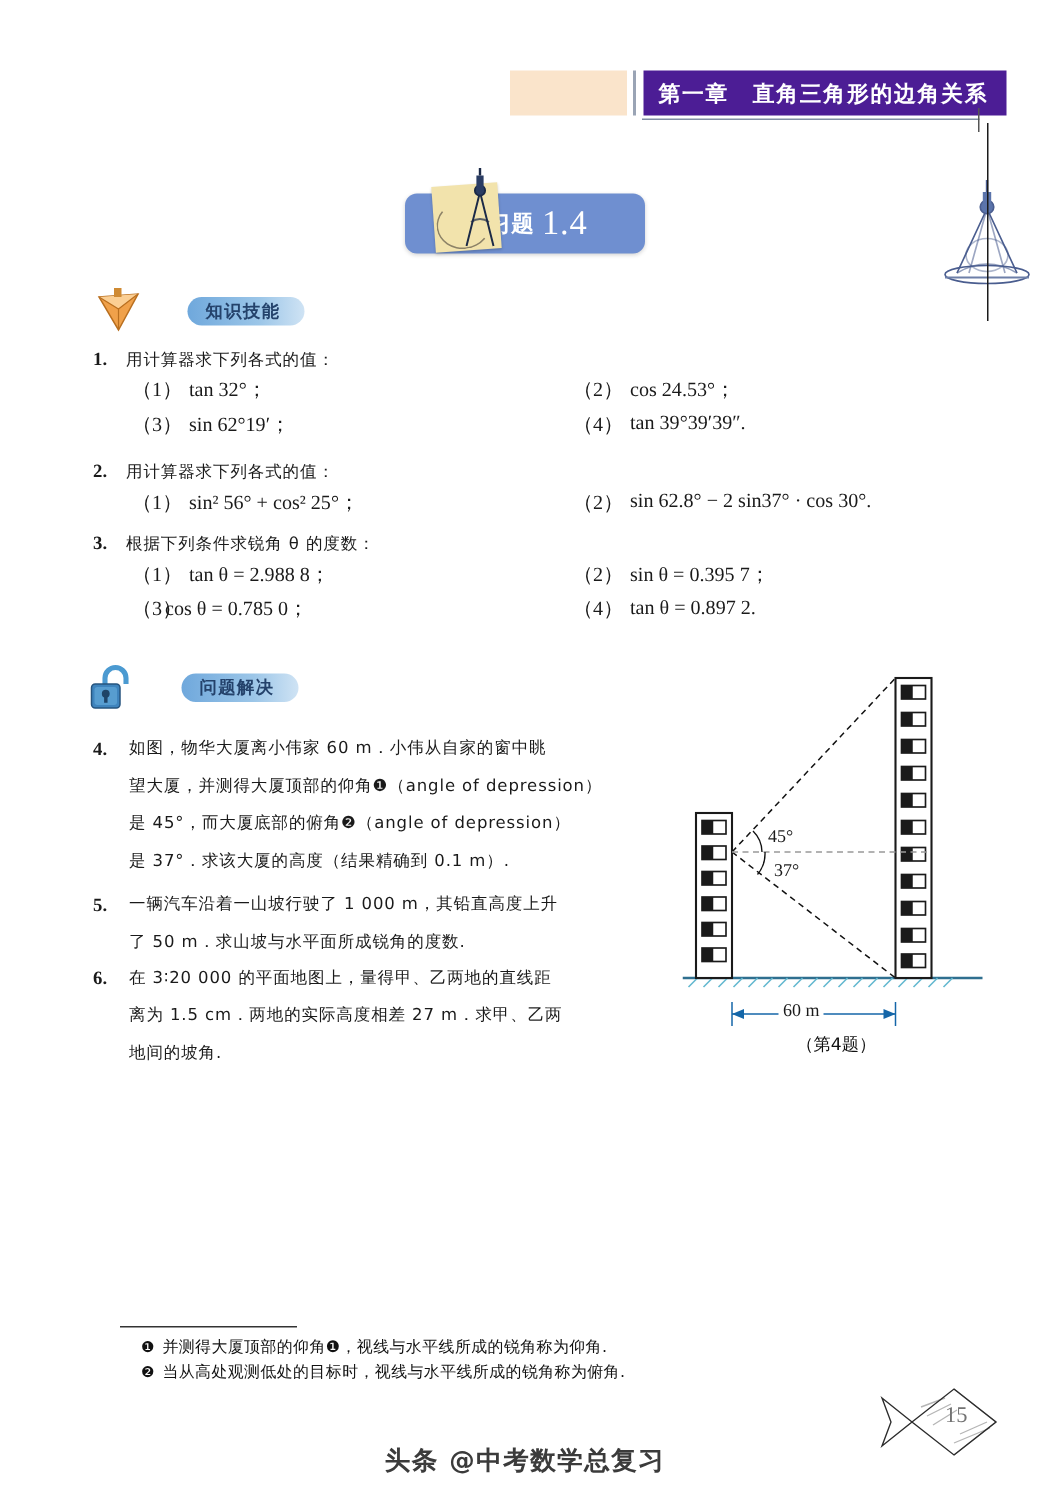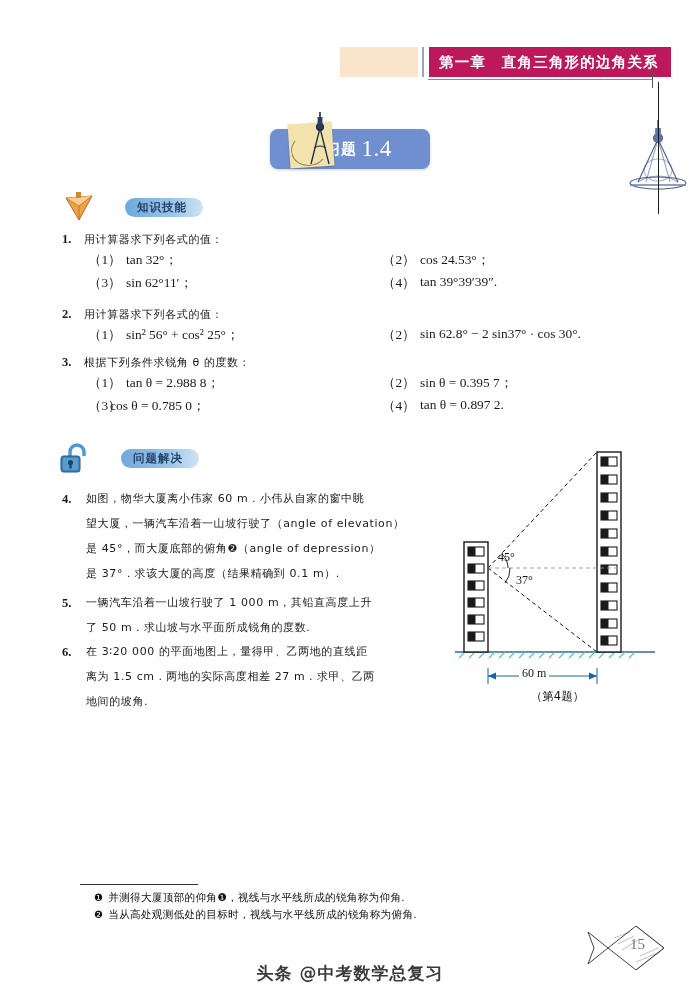--- a/index.html
+++ b/index.html
@@ -11,21 +11,21 @@
     position:relative;
     overflow:hidden;
   }
   .page{position:absolute;inset:0;}
 
   
   .chapter-row{position:absolute;left:340px;top:47px;height:30px;display:flex;align-items:stretch;}
   .chapter-tan{width:78px;background:#fae4cb;}
   .chapter-sep{width:2px;background:#9aa4b5;margin:0 5px 0 4px;}
   .chapter-bar{
-    background:#be185d;color:#ffffff;
+    background:#4c1d95;color:#ffffff;
     font-family:"DejaVu Sans","Liberation Sans",sans-serif;
     font-size:14.5px;font-weight:700;letter-spacing:1.2px;
     display:flex;align-items:center;padding:0 12px 0 10px;white-space:nowrap;
   }
   .chapter-underline{position:absolute;left:428px;top:79px;width:225px;height:1px;background:#7f8da3;}
   .chapter-tick{position:absolute;left:652px;top:72px;width:1px;height:16px;background:#555;}
 
   
   .compass-wrap{position:absolute;left:616px;top:82px;width:84px;height:110px;}
   .compass-string{position:absolute;left:42px;top:0;width:1.3px;height:132px;background:#1b1b1b;}
@@ -169,21 +169,21 @@
 
   <div class="qblock" style="left:62px;top:228px;width:420px;">
     <span class="qnum" style="left:0;top:0;">1.</span>
     <span class="cn" style="position:absolute;left:22px;top:0;">用计算器求下列各式的值：</span>
   </div>
   <span class="mth row-item" style="left:88px;top:251px;">（1）</span>
   <span class="mth row-item" style="left:126px;top:251px;">tan 32°；</span>
   <span class="mth row-item" style="left:382px;top:251px;">（2）</span>
   <span class="mth row-item" style="left:420px;top:251px;">cos 24.53°；</span>
   <span class="mth row-item" style="left:88px;top:274px;">（3）</span>
-  <span class="mth row-item" style="left:126px;top:274px;">sin 62°11′；</span>
+  <span class="mth row-item" style="left:126px;top:274px;">sin 62°19′；</span>
   <span class="mth row-item" style="left:382px;top:274px;">（4）</span>
   <span class="mth row-item" style="left:420px;top:274px;">tan 39°39′39″.</span>
 
   <div class="qblock" style="left:62px;top:303px;width:420px;">
     <span class="qnum" style="left:0;top:0;">2.</span>
     <span class="cn" style="position:absolute;left:22px;top:0;">用计算器求下列各式的值：</span>
   </div>
   <span class="mth row-item" style="left:88px;top:326px;">（1）</span>
   <span class="mth row-item" style="left:126px;top:326px;">sin² 56° + cos² 25°；</span>
   <span class="mth row-item" style="left:382px;top:326px;">（2）</span>
@@ -197,21 +197,21 @@
   <span class="mth row-item" style="left:126px;top:374px;">tan θ = 2.988 8；</span>
   <span class="mth row-item" style="left:382px;top:374px;">（2）</span>
   <span class="mth row-item" style="left:420px;top:374px;">sin θ = 0.395 7；</span>
   <span class="mth row-item" style="left:88px;top:397px;">（3）</span>
   <span class="mth row-item" style="left:110px;top:397px;">cos θ = 0.785 0；</span>
   <span class="mth row-item" style="left:382px;top:397px;">（4）</span>
   <span class="mth row-item" style="left:420px;top:397px;">tan θ = 0.897 2.</span>
 
   <span class="qnum row-item" style="left:62px;top:492px;">4.</span>
   <span class="cn row-item" style="left:86px;top:491px;">如图，物华大厦离小伟家 60 m．小伟从自家的窗中眺</span>
-  <span class="cn row-item" style="left:86px;top:516px;">望大厦，一辆汽车沿着一山坡行驶了（angle of elevation）</span>
+  <span class="cn row-item" style="left:86px;top:516px;">望大厦，并测得大厦顶部的仰角❶（angle of depression）</span>
   <span class="cn row-item" style="left:86px;top:541px;">是 45°，而大厦底部的俯角❷（angle of depression）</span>
   <span class="cn row-item" style="left:86px;top:566px;">是 37°．求该大厦的高度（结果精确到 0.1 m）.</span>
 
   <span class="qnum row-item" style="left:62px;top:596px;">5.</span>
   <span class="cn row-item" style="left:86px;top:595px;">一辆汽车沿着一山坡行驶了 1 000 m，其铅直高度上升</span>
   <span class="cn row-item" style="left:86px;top:620px;">了 50 m．求山坡与水平面所成锐角的度数.</span>
 
   <span class="qnum row-item" style="left:62px;top:645px;">6.</span>
   <span class="cn row-item" style="left:86px;top:644px;">在 3∶20 000 的平面地图上，量得甲、乙两地的直线距</span>
   <span class="cn row-item" style="left:86px;top:669px;">离为 1.5 cm．两地的实际高度相差 27 m．求甲、乙两</span>
@@ -291,21 +291,21 @@
       <path d="M 53 128 A 20 20 0 0 0 47 114" fill="none" stroke="#111" stroke-width=".9"></path>
       <path d="M 55 128 A 22 22 0 0 1 50 143" fill="none" stroke="#111" stroke-width=".9"></path>
 
       <line x1="33" y1="236" x2="142" y2="236" stroke="#1466a8" stroke-width="1.1"></line>
       <path d="M33 236 l8 -3.4 v6.8 z" fill="#1466a8"></path>
       <path d="M142 236 l-8 -3.4 v6.8 z" fill="#1466a8"></path>
       <line x1="33" y1="228" x2="33" y2="244" stroke="#1466a8" stroke-width="1"></line>
       <line x1="142" y1="228" x2="142" y2="244" stroke="#1466a8" stroke-width="1"></line>
     </svg>
 
-    <span class="mth" style="position:absolute;left:43px;top:110px;font-size:12px;">45°</span>
+    <span class="mth" style="position:absolute;left:57px;top:110px;font-size:12px;">45°</span>
     <span class="mth" style="position:absolute;left:61px;top:133px;font-size:12px;">37°</span>
     <span class="mth" style="position:absolute;left:64px;top:226px;font-size:12px;background:#fff;padding:0 3px;">60 m</span>
 
     <div class="fig-caption">（第4题）</div>
   </div>
 
   <div class="foot-rule"></div>
   <div class="footnote" style="left:94px;top:891px;">
     <span class="fn-mark">❶</span><span>并测得大厦顶部的仰角❶，视线与水平线所成的锐角称为仰角.</span>
   </div>

